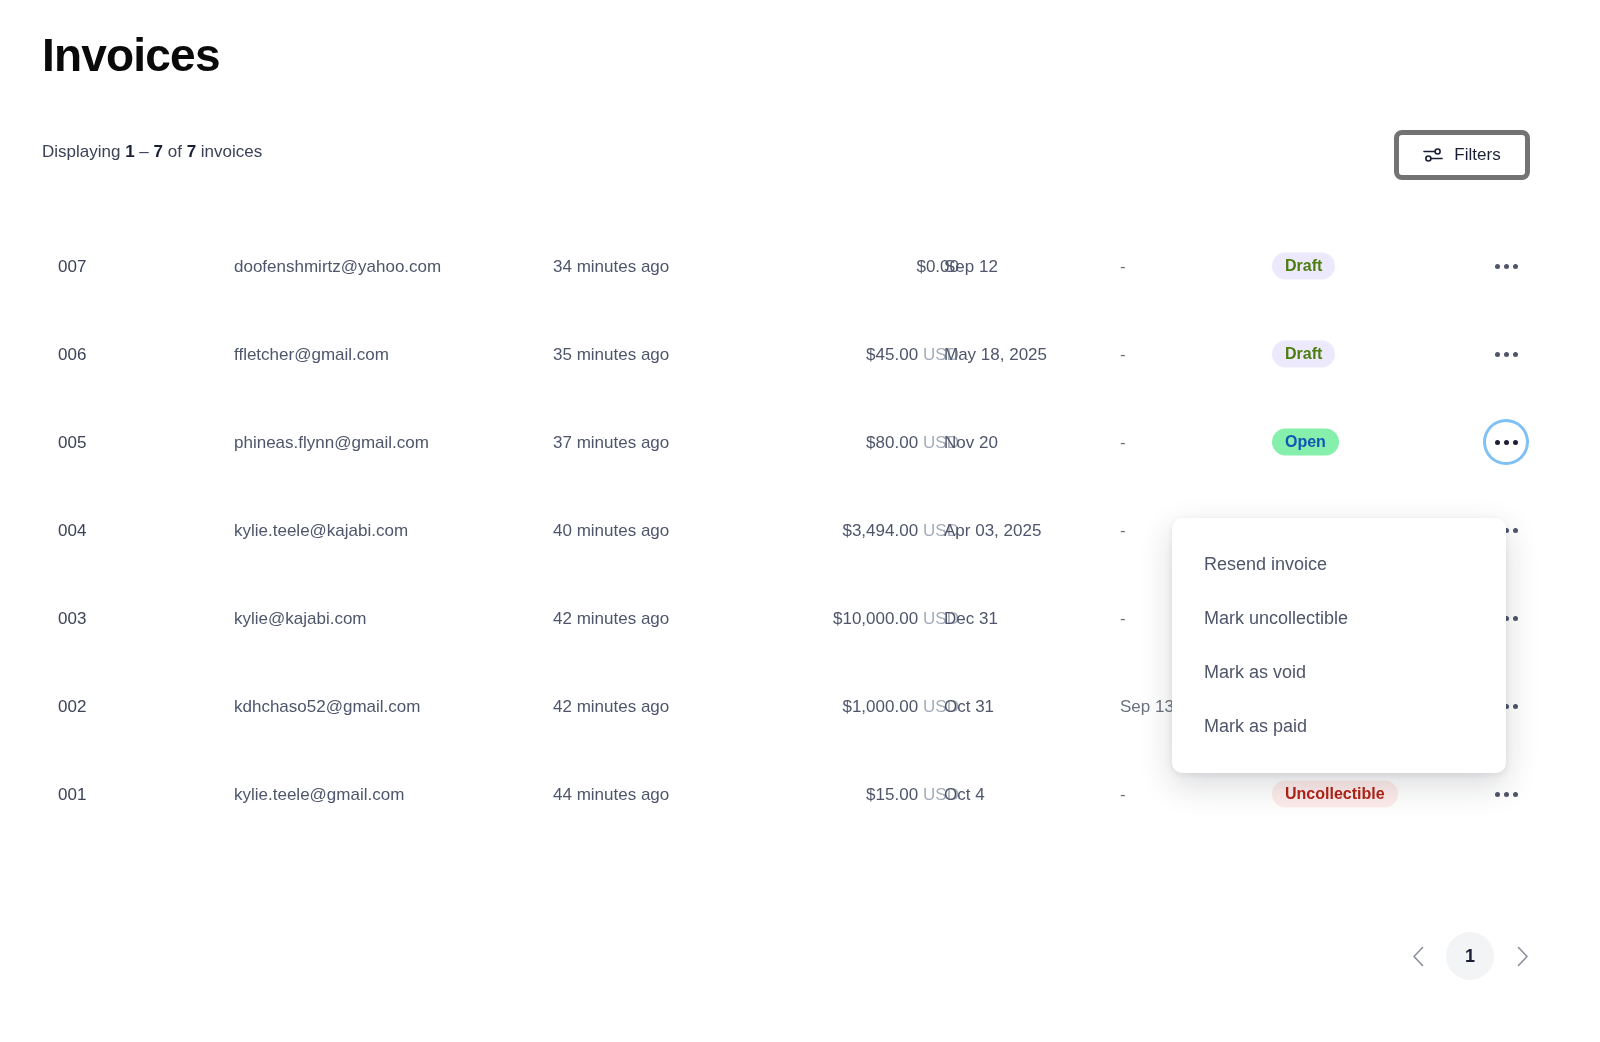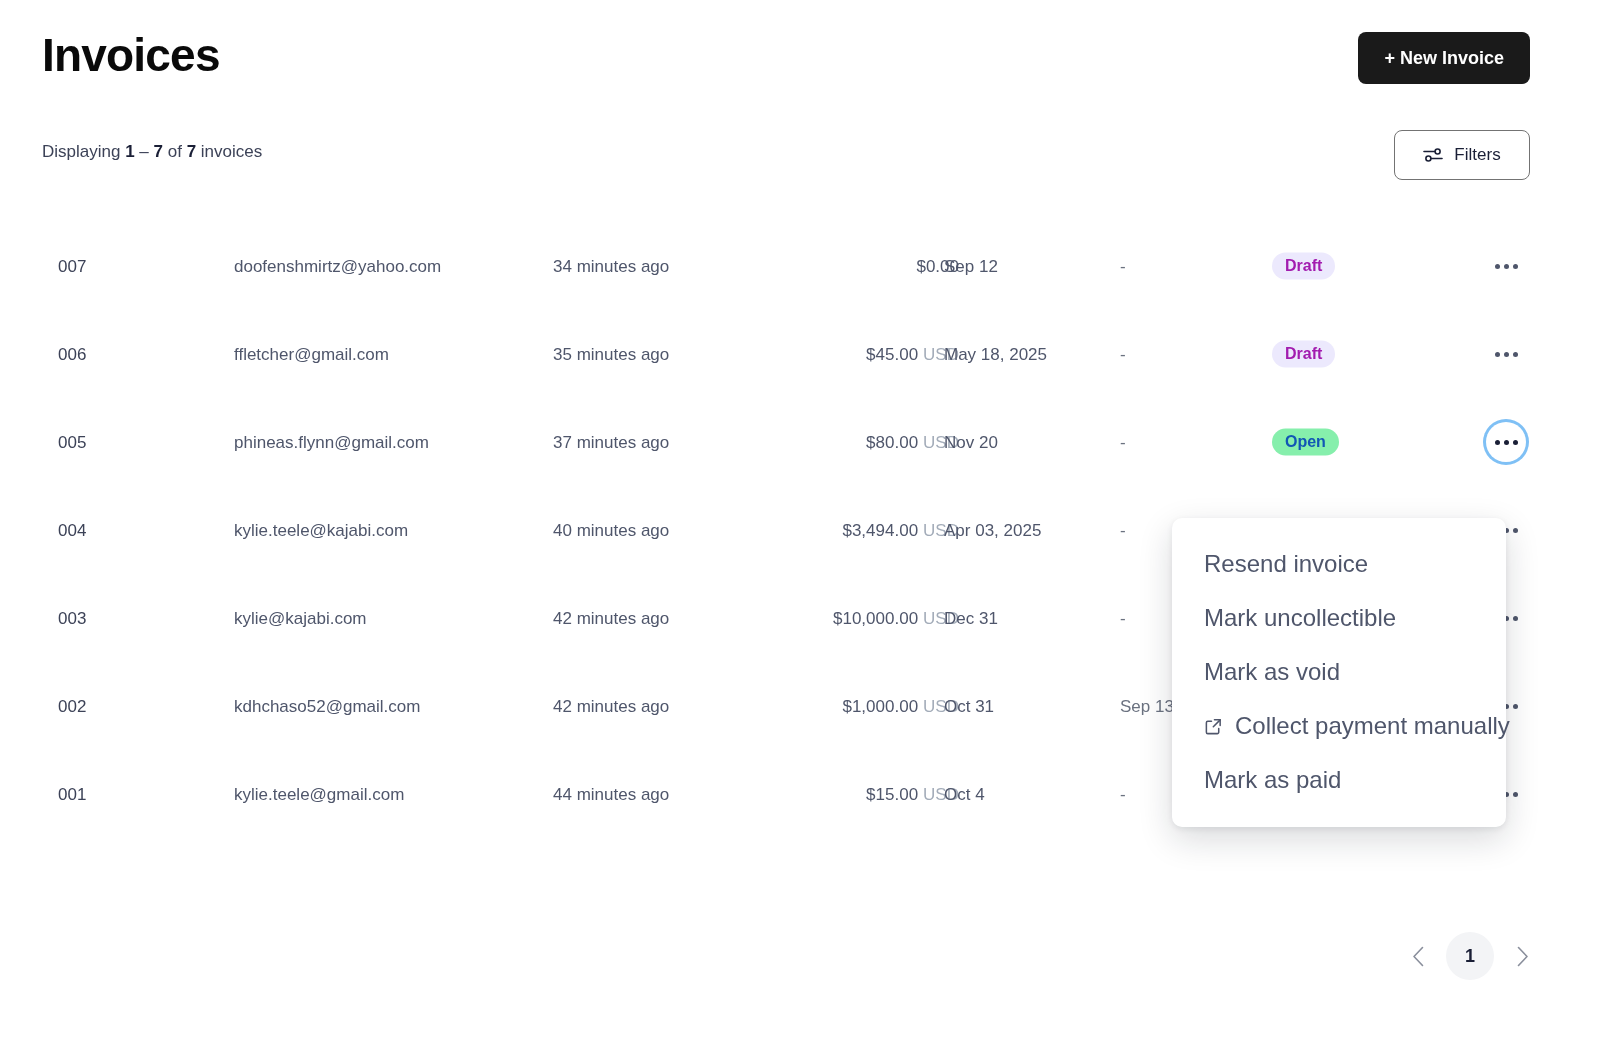--- a/index.html
+++ b/index.html
@@ -49,21 +49,21 @@
     display: flex; align-items: center; gap: 12px;
     padding: 0 18px; background: #fff;
   }
   .search-box .search-placeholder {
     font-size: 17px; color: #8a8f9c; flex: 1;
     overflow: hidden; white-space: nowrap;
   }
   .filters-btn {
     position: absolute; right: 0; top: 0;
     width: 136px; height: 50px;
-    border: 1px solid #737373; border-radius: 8px;
+    border: 5px solid #737373; border-radius: 8px;
     background: #fff; cursor: pointer;
     display: flex; align-items: center; justify-content: center; gap: 11px;
     font-size: 17px; font-weight: 500; color: #1a1f36;
     font-family: "Liberation Sans", sans-serif;
   }
 
   
   .table { position: absolute; left: 42px; right: 42px; top: 222px; }
   .thead {
     position: relative; height: 54px;
@@ -94,21 +94,21 @@
   .c-amount   { left: 640px; width: 277px; text-align: right; }
   .c-due      { left: 902px; }
   .c-paid     { left: 1078px; }
   .c-status   { left: 1230px; }
 
   
   .badge {
     display: inline-block; border-radius: 14px;
     padding: 5px 13px 6px; font-size: 16px; font-weight: 600; line-height: 1;
   }
-  .badge-draft { background: #ece9fd; color: #a21caf; }
+  .badge-draft { background: #ece9fd; color: #4d7c0f; }
   .badge-open  { background: #86efac; color: #1156b5; }
   .badge-uncollectible { background: #fdecea; color: #b32318; }
 
   
   .kebab {
     position: absolute; top: 50%; left: 1444px;
     transform: translateY(-50%);
     width: 40px; height: 40px; border-radius: 50%;
     border: none; background: transparent; cursor: pointer;
     display: flex; align-items: center; justify-content: center; gap: 4px;
@@ -126,21 +126,21 @@
     background: #ffffff;
     border-radius: 10px;
     box-shadow: 0 2px 6px rgba(16,24,40,.08), 0 12px 34px rgba(16,24,40,.16);
     padding: 19px 0 20px;
     z-index: 40;
   }
   .menu-item {
     height: 54px;
     display: flex; align-items: center; gap: 12px;
     padding: 0 32px;
-    font-size: 24px; color: #4f566b; cursor: pointer;
+    font-size: 18px; color: #4f566b; cursor: pointer;
     white-space: nowrap;
   }
   .menu-item .mi-label { line-height: 1; }
 
   
   .pagination {
     position: absolute; right: 56px; bottom: 62px;
     display: flex; align-items: center; gap: 6px;
   }
   .pg-btn {
@@ -157,21 +157,20 @@
   }
   svg { display: block; }
 </style>
 </head>
 <body>
 
 <div class="page">
 
   <div class="header">
     <h1 class="page-title">Invoices</h1>
-    <button class="new-invoice-btn">+ New Invoice</button>
   </div>
 
   <div class="toolbar">
     <div class="displaying"><span>Displaying </span><b>1</b><span> – </span><b>7</b><span> of </span><b>7</b><span> invoices</span></div>
 
 
     <button class="filters-btn">
       <span>
         <svg width="20" height="16" viewBox="0 0 20 16" fill="none" stroke="#1a1f36" stroke-width="1.6" stroke-linecap="round">
           <line x1="1" y1="4.5" x2="12" y2="4.5"></line>
@@ -287,30 +286,20 @@
 
   <div class="menu" id="context-menu">
       <div class="menu-item">
         <span class="mi-label">Resend invoice</span>
       </div>
       <div class="menu-item">
         <span class="mi-label">Mark uncollectible</span>
       </div>
       <div class="menu-item">
         <span class="mi-label">Mark as void</span>
-      </div>
-      <div class="menu-item">
-        <span>
-          <svg width="19" height="19" viewBox="0 0 20 20" fill="none" stroke="#4f566b" stroke-width="1.6" stroke-linecap="round" stroke-linejoin="round">
-            <path d="M11 3h6v6"></path>
-            <path d="M17 3l-7.2 7.2"></path>
-            <path d="M15.5 12.2V16a1.5 1.5 0 0 1-1.5 1.5H4A1.5 1.5 0 0 1 2.5 16V6A1.5 1.5 0 0 1 4 4.5h3.9"></path>
-          </svg>
-        </span>
-        <span class="mi-label">Collect payment manually</span>
       </div>
       <div class="menu-item">
         <span class="mi-label">Mark as paid</span>
       </div>
     </div>
 
   <div class="pagination">
     <button class="pg-btn">
       <span>
         <svg width="13" height="21" viewBox="0 0 13 21" fill="none" stroke="#8a8f9c" stroke-width="1.6" stroke-linecap="round" stroke-linejoin="round">

